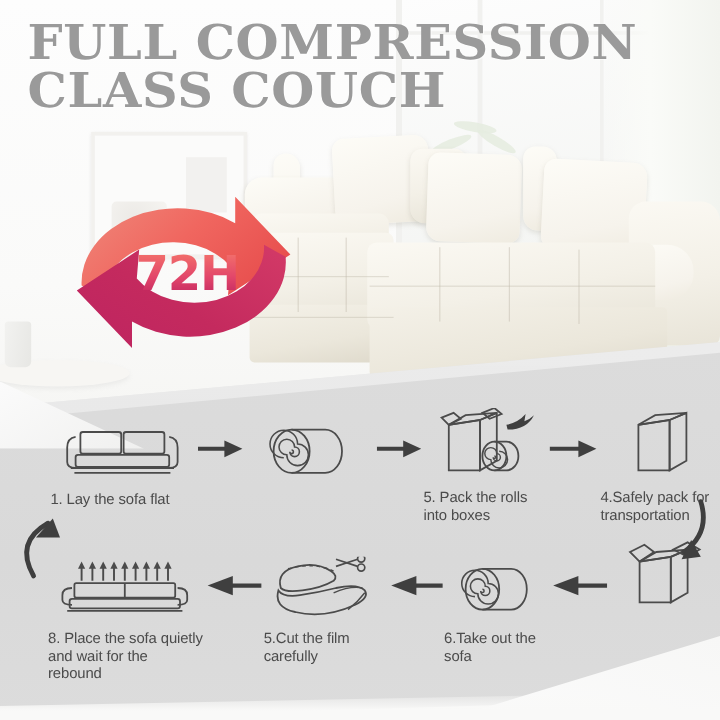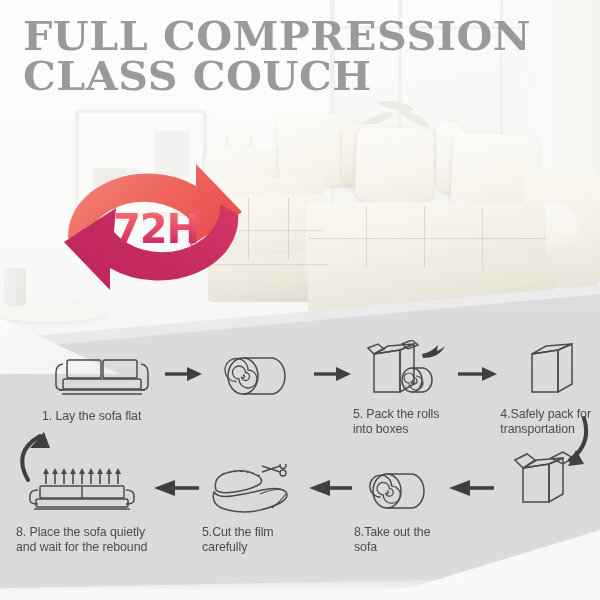--- a/index.html
+++ b/index.html
@@ -364,21 +364,21 @@
 
     <div class="conn conn-r">
       <svg width="62" height="62" viewBox="0 0 62 62" fill="none">
         <path d="M52 4 q8 26 -14 42" stroke="#3f3f3f" stroke-width="4" stroke-linecap="round"></path>
         <path d="M44 36 L36 52 L52 50 Z" fill="#3f3f3f"></path>
       </svg>
     </div>
 
     <div class="row row2">
 
-      <div class="cell" style="width:134px;margin-left:16px;">
+      <div class="cell" style="width:134px;margin-left:40px;">
         <div class="icon-wrap" style="height:54px;">
           <svg class="ico" width="118" height="52" viewBox="0 0 118 52" fill="none" stroke="#4b4b4b" stroke-width="1.5">
             <g stroke-width="1.6">
               <path d="M22 20 L22 6"></path>
                 <path d="M31 20 L31 6"></path>
                 <path d="M40 20 L40 6"></path>
               <path d="M49 20 L49 6"></path>
                 <path d="M58 20 L58 6"></path>
                 <path d="M67 20 L67 6"></path>
               <path d="M76 20 L76 6"></path>
@@ -442,21 +442,21 @@
       </div>
 
       <div class="cell" style="width:92px;">
         <div class="icon-wrap" style="height:54px;">
           <svg class="ico" width="66" height="48" viewBox="0 0 66 48" fill="none" stroke="#4b4b4b" stroke-width="1.5">
             <path d="M20 6 h24 a13 17 0 0 1 0 34 h-24"></path>
             <ellipse cx="20" cy="23" rx="14" ry="17"></ellipse>
             <path d="M20 23 a1.4 1.4 0 1 1 -1.4 1.4 a3.8 3.8 0 1 0 3.8 -3.8 a6.2 6.2 0 1 0 -6.2 6.2 a8.6 8.6 0 1 0 8.6 -8.6 a11 11 0 1 0 -11 11" stroke-width="1.3"></path>
           </svg>
         </div>
-        <div class="cap">8.Take out the sofa</div>
+        <div class="cap">6.Take out the sofa</div>
       </div>
 
       <div class="arrow-cell" style="width:50px;">
         <svg width="46" height="18" viewBox="0 0 46 18">
           <path d="M46 9 L18 9" stroke="#3f3f3f" stroke-width="3.6"></path>
           <path d="M22 1 L1 9 L22 17 Z" fill="#3f3f3f"></path>
         </svg>
       </div>
 
       <div class="cell" style="width:96px;">

